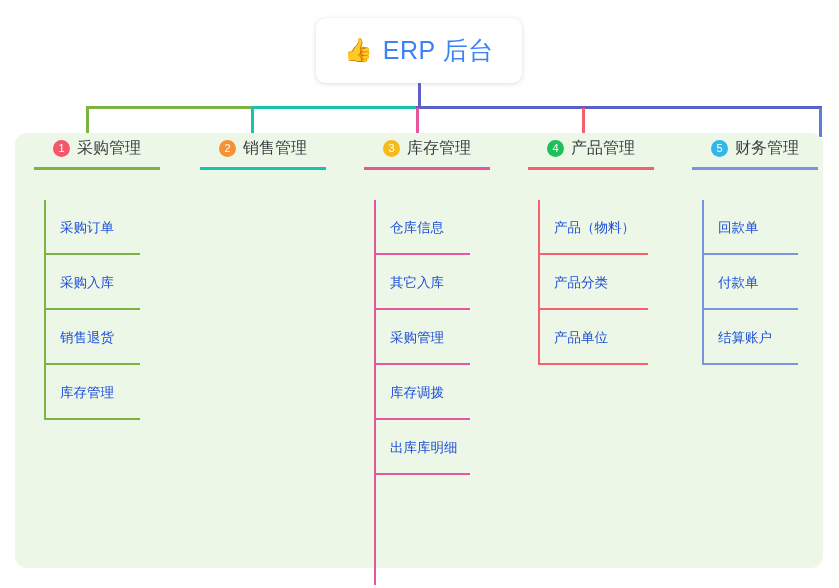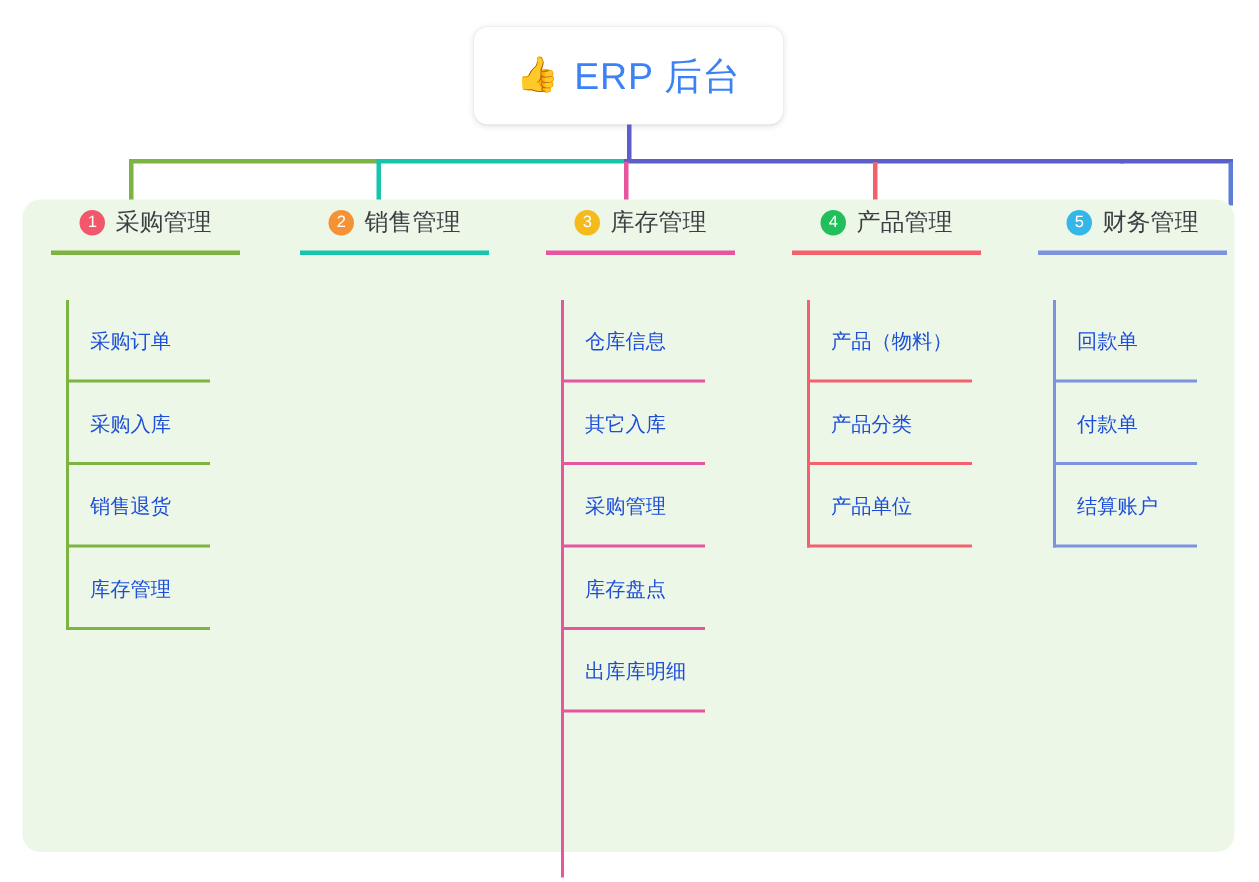--- a/index.html
+++ b/index.html
@@ -142,21 +142,21 @@
             </div>
             <div class="leaf">
               <span class="leaf-label">其它入库</span>
               <div class="leaf-rule" style="width: 96px; background: rgb(232, 85, 159);"></div>
             </div>
             <div class="leaf">
               <span class="leaf-label">采购管理</span>
               <div class="leaf-rule" style="width: 96px; background: rgb(232, 85, 159);"></div>
             </div>
             <div class="leaf">
-              <span class="leaf-label">库存盘点</span>
+              <span class="leaf-label">库存调拨</span>
               <div class="leaf-rule" style="width: 96px; background: rgb(232, 85, 159);"></div>
             </div>
             <div class="leaf">
               <span class="leaf-label">出库库明细</span>
               <div class="leaf-rule" style="width: 96px; background: rgb(232, 85, 159);"></div>
             </div>
           </div>
         </div>
         <div class="col" style="left: 513px; width: 165px;">
           <div class="col-header">

